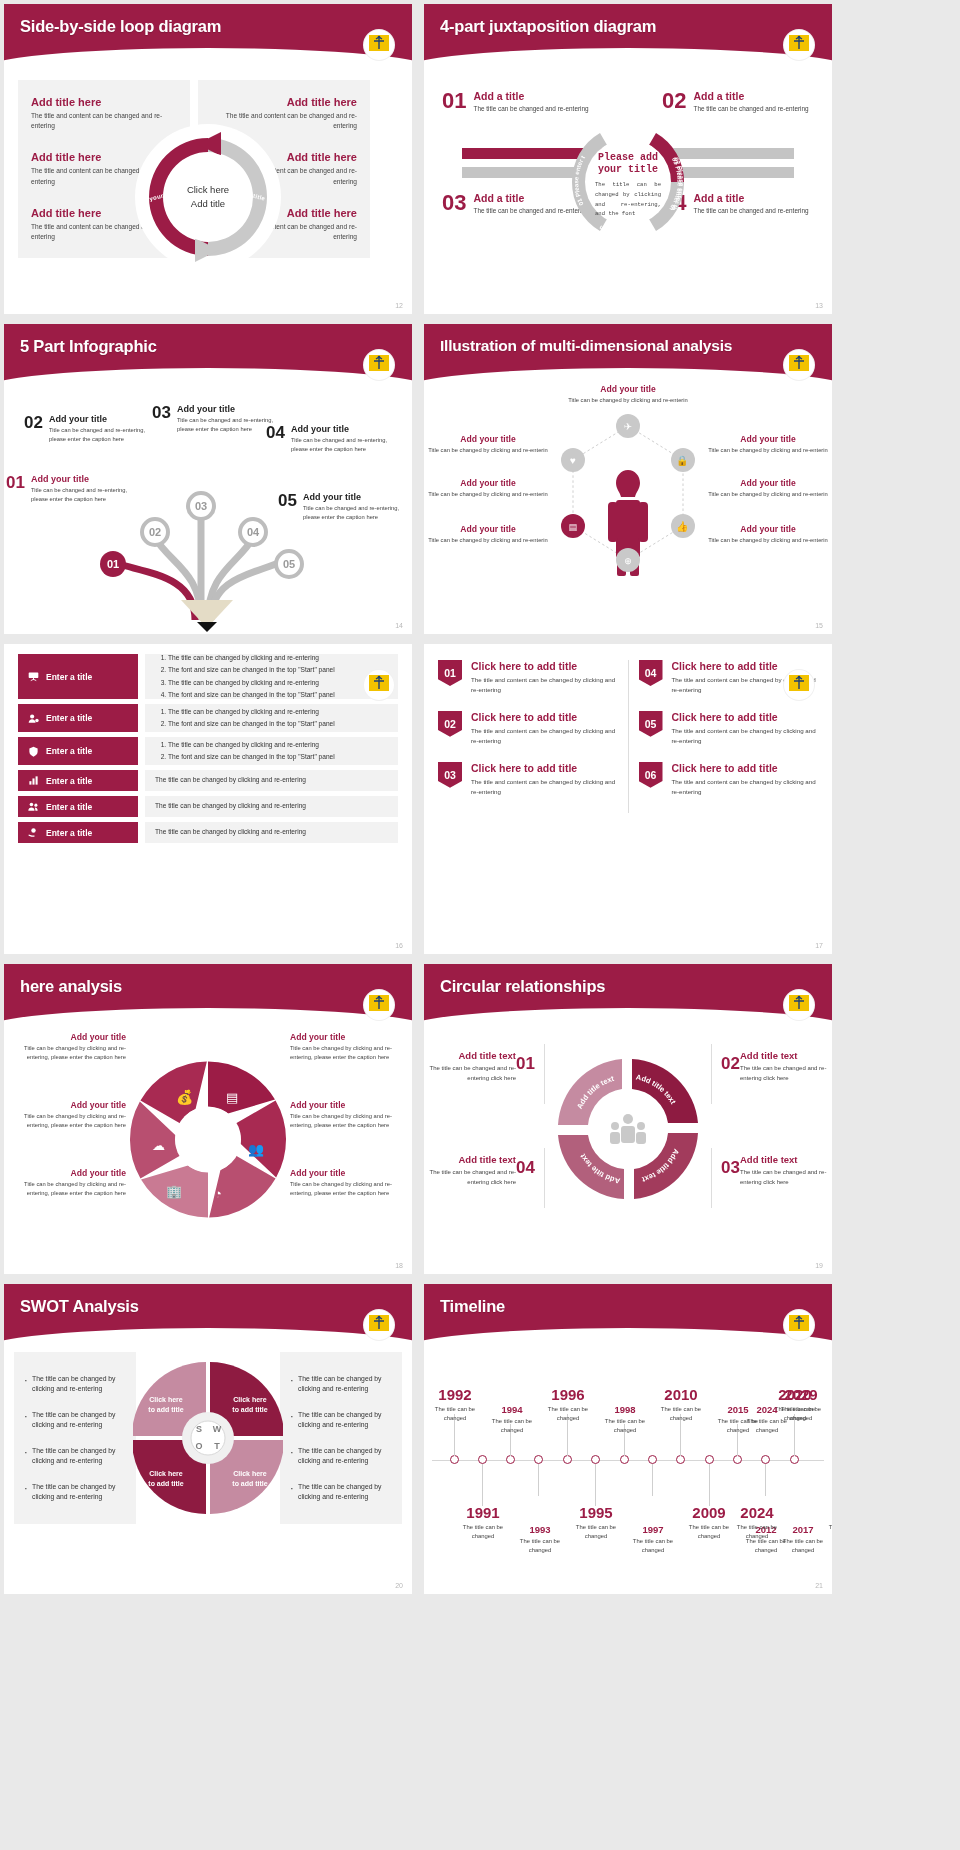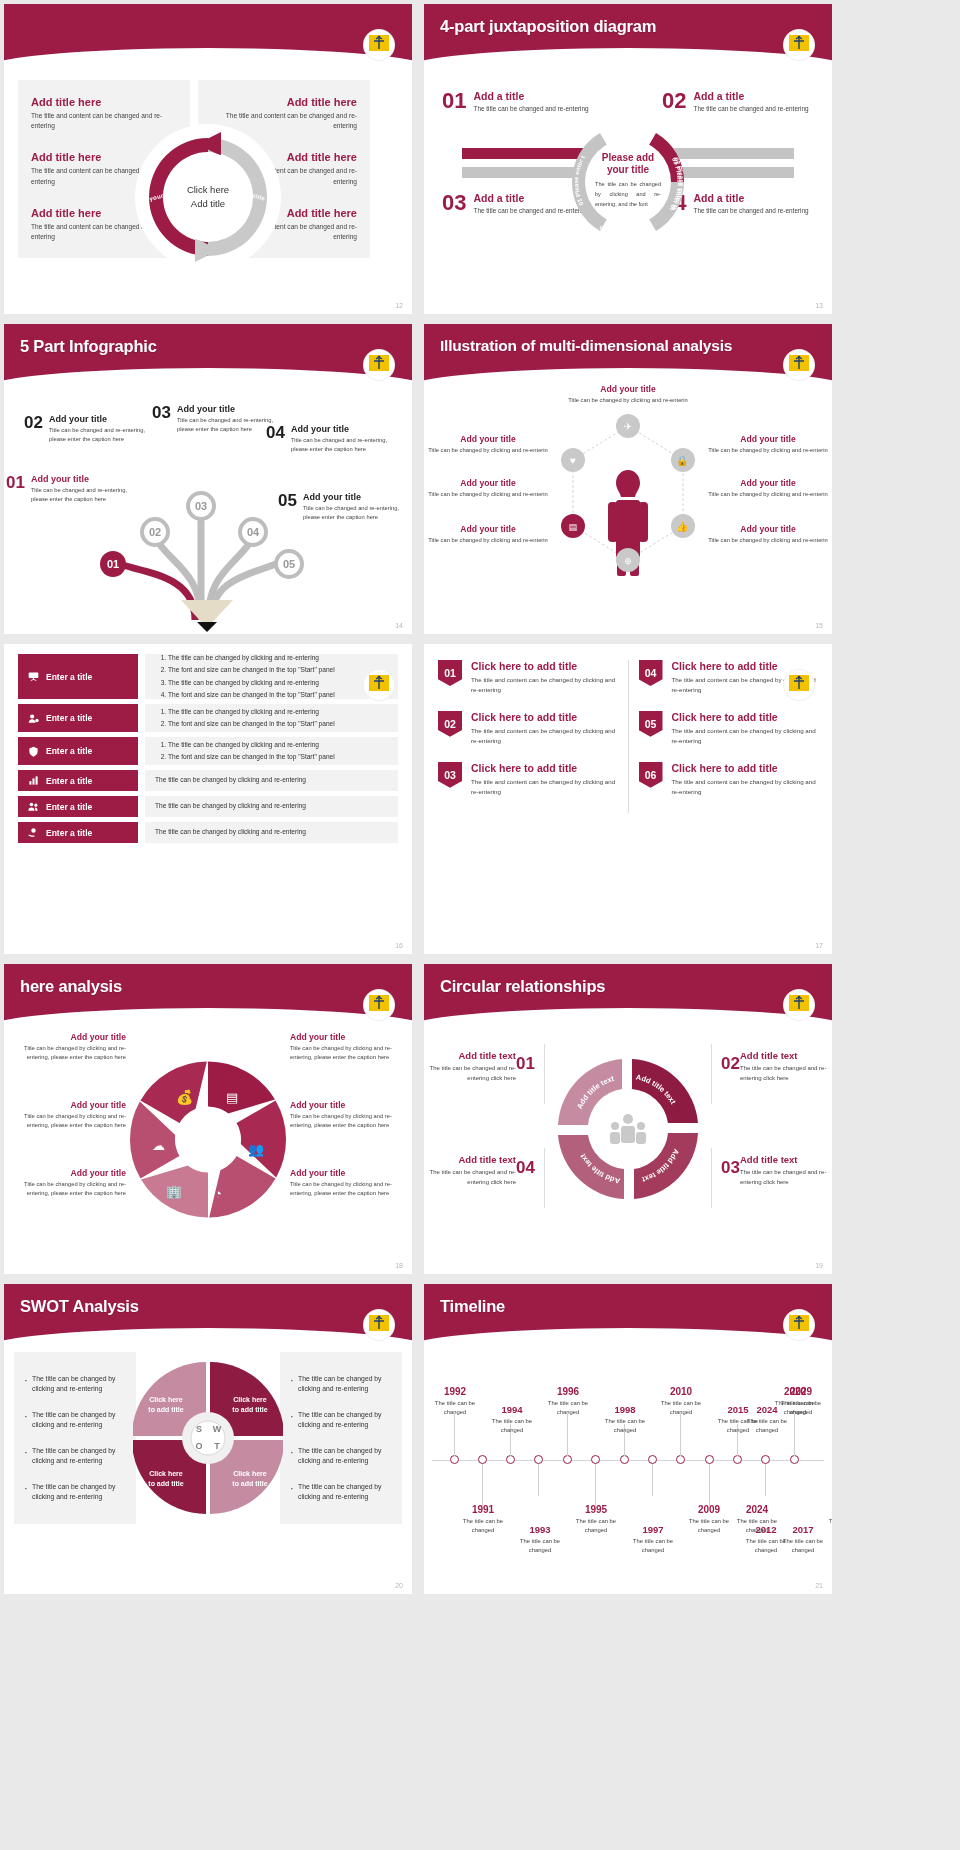--- a/index.html
+++ b/index.html
@@ -53,21 +53,21 @@
   .s13 .i1{left:4px;  top:18px;}
   .s13 .i2{right:4px; top:18px;}
   .s13 .i3{left:4px;  top:120px;}
   .s13 .i4{right:4px; top:120px;}
   .s13 .barL{position:absolute; left:24px; top:76px; width:150px; height:11px; background:#9c1c46;}
   .s13 .barL2{position:absolute; left:24px; top:95px; width:150px; height:11px; background:#c4c4c4;}
   .s13 .barR{position:absolute; right:24px; top:76px; width:150px; height:11px; background:#c4c4c4;}
   .s13 .barR2{position:absolute; right:24px; top:95px; width:150px; height:11px; background:#c4c4c4;}
   .s13 .ring{position:absolute; left:50%; top:50px; transform:translateX(-50%); width:120px; height:120px; z-index:3;}
   .s13 .rc{position:absolute; left:17px; top:17px; width:86px; height:86px; border-radius:50%;
-           background:#fff; padding:13px 10px 0; text-align:center;}
+           background:#fff; padding:13px 10px 0; text-align:center;font-family:Liberation Mono, monospace;}
   .s13 .rc h4{font-size:10px; color:#9c1c46; font-weight:bold; line-height:1.2;}
   .s13 .rc p{font-size:5.6px; color:#444; line-height:1.75; margin-top:4px; text-align:justify;}
 
   
   .s14 .it{position:absolute; display:flex; gap:6px; width:132px;}
   .s14 .n{font-size:17px; font-weight:bold; line-height:1;}
   .s14 h3{font-size:9px; font-weight:bold; margin-bottom:2px;}
   .s14 p{font-size:5.8px; color:#444; line-height:1.55;}
   .s14 .p1{left:2px; top:92px;} .s14 .p1 .n{color:#9c1c46;} .s14 .p1 h3{color:#9c1c46;}
   .s14 .p2{left:20px; top:32px;} .s14 .p3{left:148px; top:22px;}
@@ -127,30 +127,31 @@
   .s20 .side li{font-size:6.8px;color:#333;line-height:1.5;list-style:none;position:relative;padding-left:8px;margin:7px 0;}
   .s20 .side li:before{content:"·";position:absolute;left:0;top:-2px;font-size:11px;}
   .s20 .mid{flex:1;position:relative;}
 
   
   .s21 .tl{position:relative;height:100%;}
   .s21 .axis{position:absolute;left:8px;right:8px;top:118px;height:1px;background:#d6d6d6;}
   .s21 .node{position:absolute;top:113px;width:9px;height:9px;border-radius:50%;background:#fff;border:1.2px solid #9c1c46;}
   .s21 .tick{position:absolute;width:1px;background:#cfcfcf;}
   .s21 .ent{position:absolute;width:62px;text-align:center;}
-  .s21 .ent .y{font-size:10px;font-weight:bold;color:#9c1c46;}
+  .s21 .ent .y{font-size:15px;font-weight:bold;color:#9c1c46;}
   .s21 .ent .d{font-size:5.9px;color:#444;line-height:1.5;margin-top:2px;}
 </style>
 </head>
 <body>
 
 <div class="grid">
 
 <div class="slide s12">
   <div class="banner">
+    <h2>Side-by-side loop diagram</h2>
     <div class="curve"></div>
   </div>
   <div class="logo">
     <svg viewBox="0 0 24 24">
           <rect x="2" y="2" width="20" height="16" fill="#f2c200"></rect>
           <path d="M12 4v12M7 8h10M9 6l3-2 3 2" stroke="#1c3f77" stroke-width="1.4" fill="none"></path>
           <circle cx="12" cy="4" r="1.3" fill="#1c3f77"></circle>
         </svg>
   </div>
   <div class="body">

